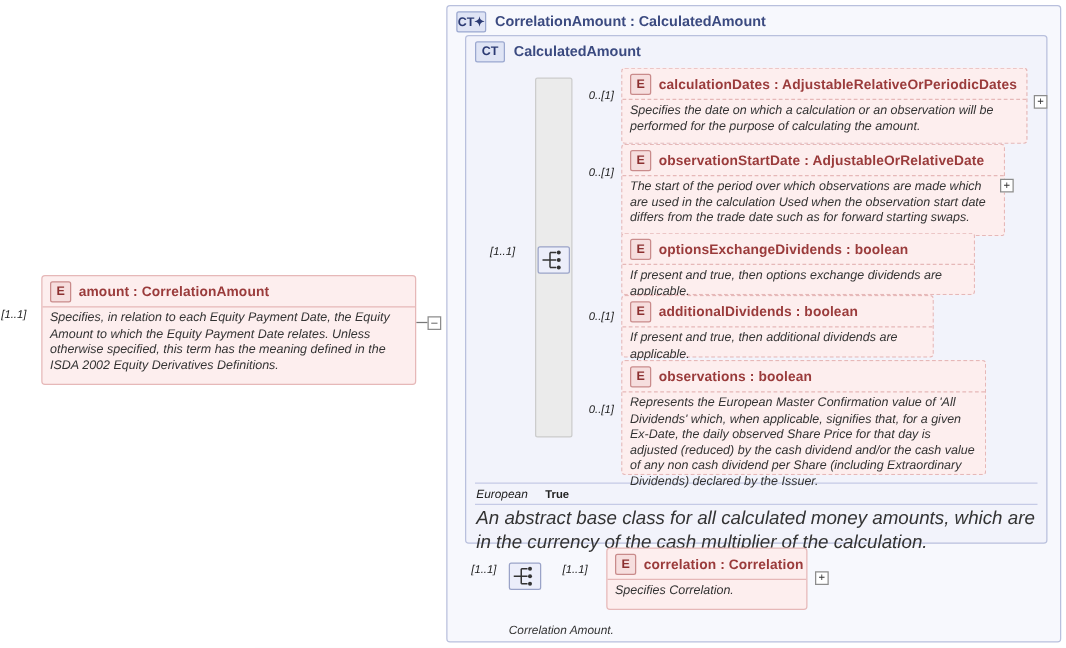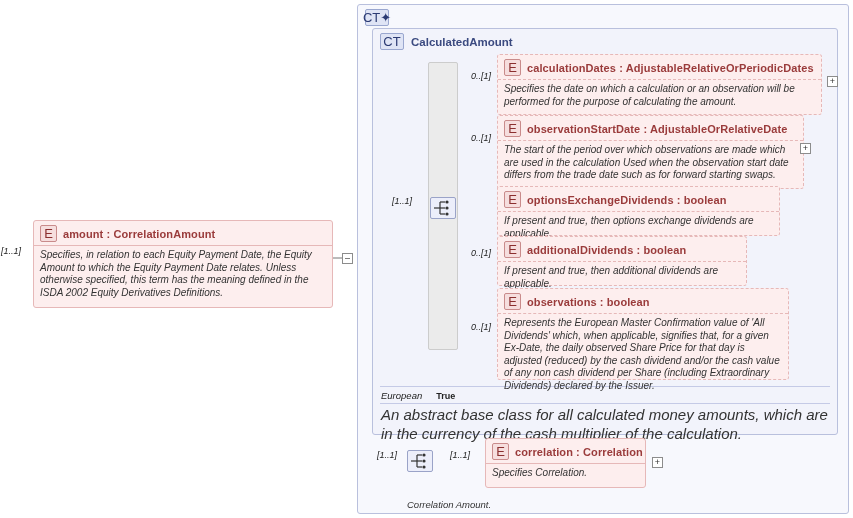--- a/index.html
+++ b/index.html
@@ -45,22 +45,22 @@
   }
   .badge {
     display: inline-flex;
     align-items: center;
     justify-content: center;
     width: 15px;
     height: 15px;
     border: 1px solid #c98b8b;
     background: #f6dede;
     color: #8b2f2f;
-    font-size: 13px;
-    font-weight: normal;
+    font-size: 10px;
+    font-weight: bold;
     border-radius: 2px;
     flex: none;
     font-family: "Liberation Sans", sans-serif;
   }
   .badge.ct {
     width: 22px;
     border-color: #9aa7cf;
     background: #dfe4f5;
     color: #2b3a73;
   }
@@ -200,20 +200,21 @@
     <path d="M470 208 H497" stroke="#777" fill="none" stroke-width="1"></path>
     <path d="M470 208 V255 H497" stroke="#777" fill="none" stroke-width="1"></path>
     <path d="M470 208 V330 H497" stroke="#777" fill="none" stroke-width="1"></path>
 
     <path d="M435 461 H485" stroke="#777" fill="none" stroke-width="1"></path>
   </svg>
 
   <div class="panel outer" style="left:357px; top:4px; width:492px; height:510px;">
     <div class="panel-head">
       <span class="badge ct">CT✦</span>
+      <span class="panel-title">CorrelationAmount : CalculatedAmount</span>
     </div>
     <div class="panel-footer">Correlation Amount.</div>
   </div>
 
   <div class="panel" style="left:372px; top:28px; width:466px; height:407px;">
     <div class="panel-head">
       <span class="badge ct">CT</span>
       <span class="panel-title">CalculatedAmount</span>
     </div>
   </div>

